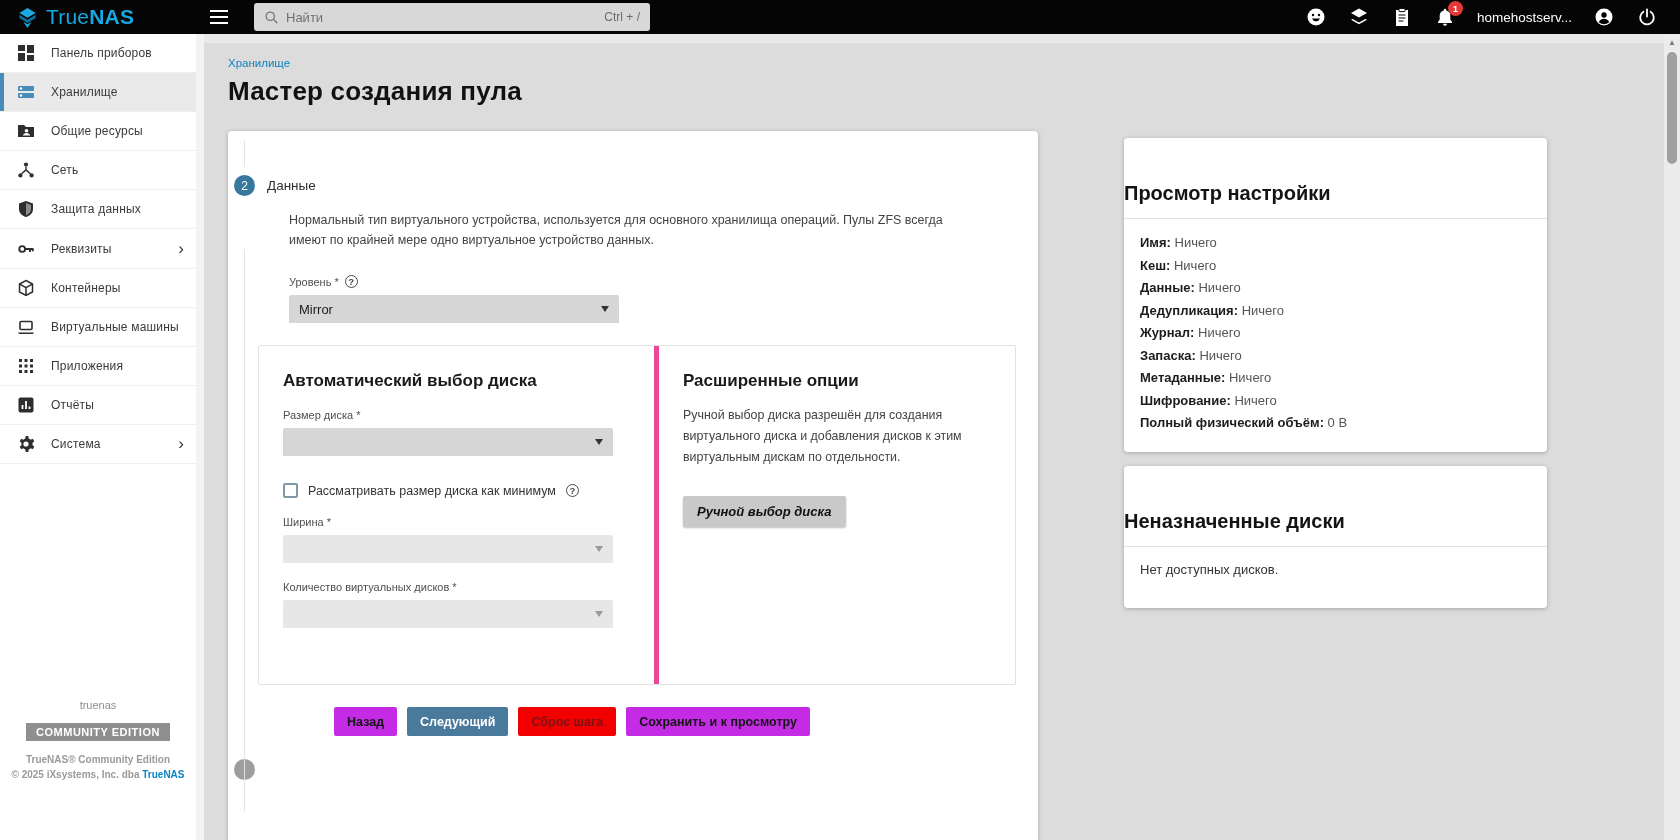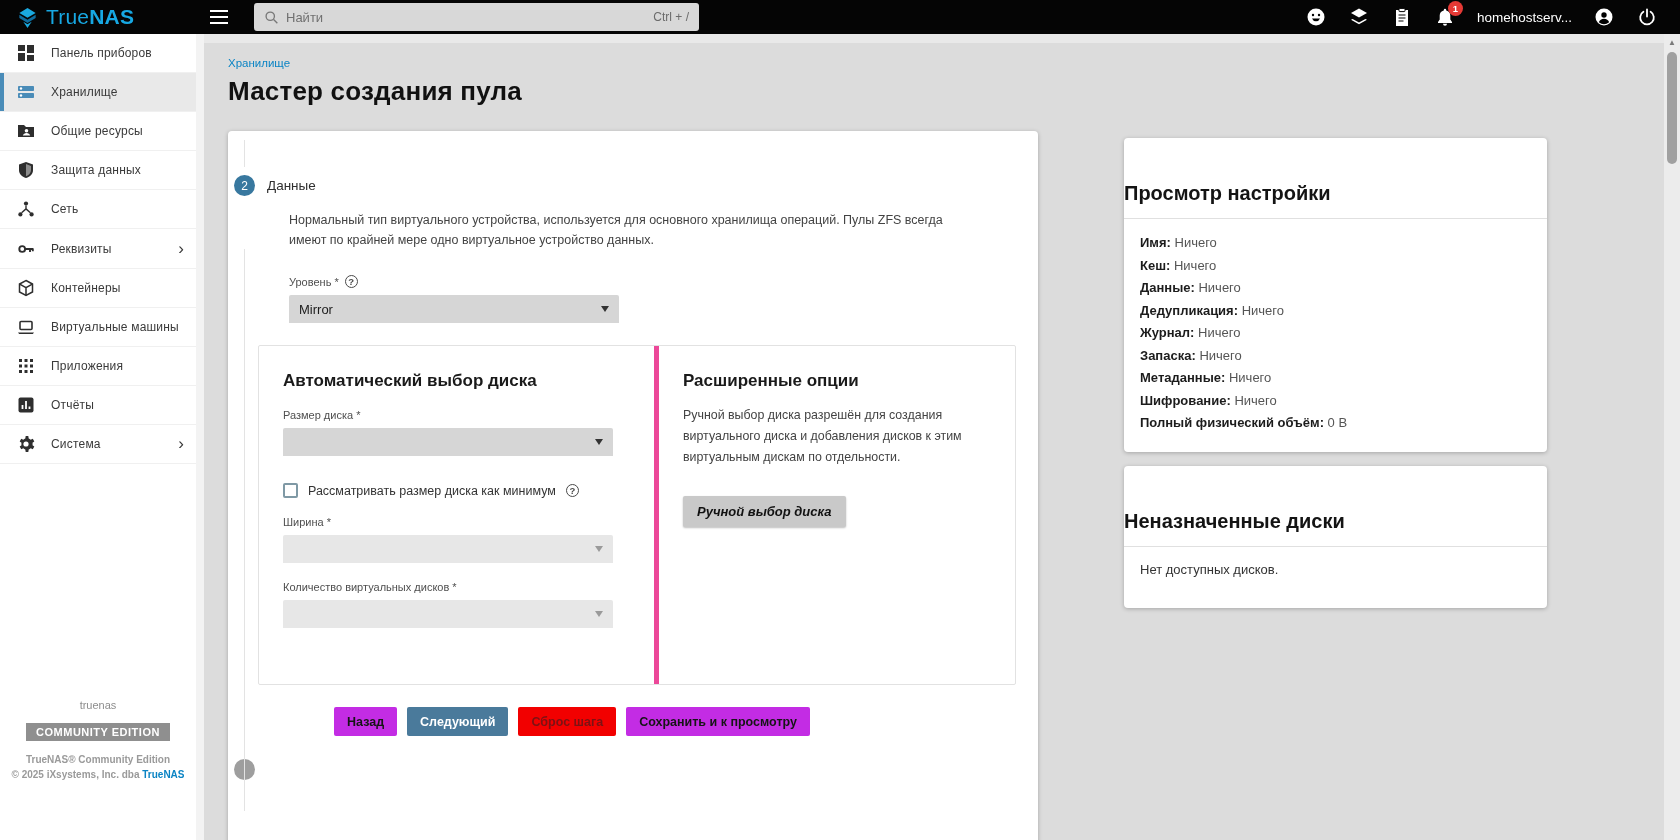--- a/index.html
+++ b/index.html
@@ -15,21 +15,21 @@
   .topbar{position:absolute;left:0;top:0;width:1680px;height:34px;background:var(--topbar-bg);
     display:flex;align-items:center;z-index:50;}
   .logo{display:flex;align-items:center;gap:7px;padding-left:16px;width:196px;cursor:pointer;}
   .logo svg{width:23px;height:23px;}
   .logo-text{font-size:21px;color:var(--brand-blue);letter-spacing:.2px;}
   .logo-text .lt1{font-weight:400;}
   .logo-text .lt2{font-weight:700;}
   .hamburger{width:26px;height:20px;display:flex;flex-direction:column;justify-content:center;gap:3.5px;
     margin-left:14px;cursor:pointer;background:none;border:none;}
   .hamburger span{display:block;width:18px;height:2.4px;background:#fff;}
-  .searchbox{margin-left:18px;width:445px;height:28px;background:#d8d8d8;border-radius:3px;
+  .searchbox{margin-left:18px;width:396px;height:28px;background:#d8d8d8;border-radius:3px;
     display:flex;align-items:center;padding:0 10px;gap:7px;}
   .searchbox svg{width:15px;height:15px;flex:none;}
   .searchbox input{flex:1;background:transparent;border:none;outline:none;font-size:13px;color:#333;}
   .searchbox input::placeholder{color:#707070;}
   .search-shortcut{font-size:12px;color:#6b6b6b;white-space:nowrap;}
   .topbar-right{margin-left:auto;display:flex;align-items:center;gap:21px;padding-right:22px;}
   .tb-btn{position:relative;width:22px;height:22px;display:flex;align-items:center;justify-content:center;cursor:pointer;}
   .tb-btn svg{width:20px;height:20px;}
   .tb-badge{position:absolute;top:-5px;right:-7px;min-width:15px;height:15px;border-radius:50%;
     background:var(--badge-red);color:#fff;font-size:9.5px;font-weight:700;display:flex;align-items:center;justify-content:center;}
@@ -213,33 +213,33 @@
       <div class="nav-item">
         <span class="nav-icon"><svg viewBox="0 0 18 18">
             <path d="M1 3h6l2 2h8v10H1z"></path>
             <circle cx="9.5" cy="8.8" r="1.8" fill="#fff"></circle>
             <path d="M5.8 13.6c.5-1.7 2-2.6 3.7-2.6s3.2.9 3.7 2.6z" fill="#fff"></path>
           </svg></span>
         <span class="nav-label">Общие ресурсы</span>
       </div>
       <div class="nav-item">
         <span class="nav-icon"><svg viewBox="0 0 18 18">
-            <path d="M9 1l7 2.6V9c0 4-2.8 6.9-7 8-4.2-1.1-7-4-7-8V3.6z"></path>
-            <path d="M9 3.1v12.1c3-1 5-3.2 5-6.2V4.9z" fill="#fff" opacity=".45"></path>
-          </svg></span>
-        <span class="nav-label">Защита данных</span>
-      </div>
-      <div class="nav-item">
-        <span class="nav-icon"><svg viewBox="0 0 18 18">
             <circle cx="9" cy="3.6" r="2.1"></circle>
             <circle cx="3.4" cy="14.4" r="2.1"></circle>
             <circle cx="14.6" cy="14.4" r="2.1"></circle>
             <path d="M9 5.7v3.2M9 8.9l-4.4 3.8M9 8.9l4.4 3.8" fill="none" stroke="currentColor" stroke-width="1.4"></path>
           </svg></span>
         <span class="nav-label">Сеть</span>
+      </div>
+      <div class="nav-item">
+        <span class="nav-icon"><svg viewBox="0 0 18 18">
+            <path d="M9 1l7 2.6V9c0 4-2.8 6.9-7 8-4.2-1.1-7-4-7-8V3.6z"></path>
+            <path d="M9 3.1v12.1c3-1 5-3.2 5-6.2V4.9z" fill="#fff" opacity=".45"></path>
+          </svg></span>
+        <span class="nav-label">Защита данных</span>
       </div>
       <div class="nav-item">
         <span class="nav-icon"><svg viewBox="0 0 18 18">
             <circle cx="5.2" cy="9" r="2.9" fill="none" stroke="currentColor" stroke-width="1.9"></circle>
             <path d="M8.1 9h8.4M13 9v3.1M15.8 9v2.2" fill="none" stroke="currentColor" stroke-width="1.9"></path>
           </svg></span>
         <span class="nav-label">Реквизиты</span>
         <span class="nav-chevron">›</span>
       </div>
       <div class="nav-item">

